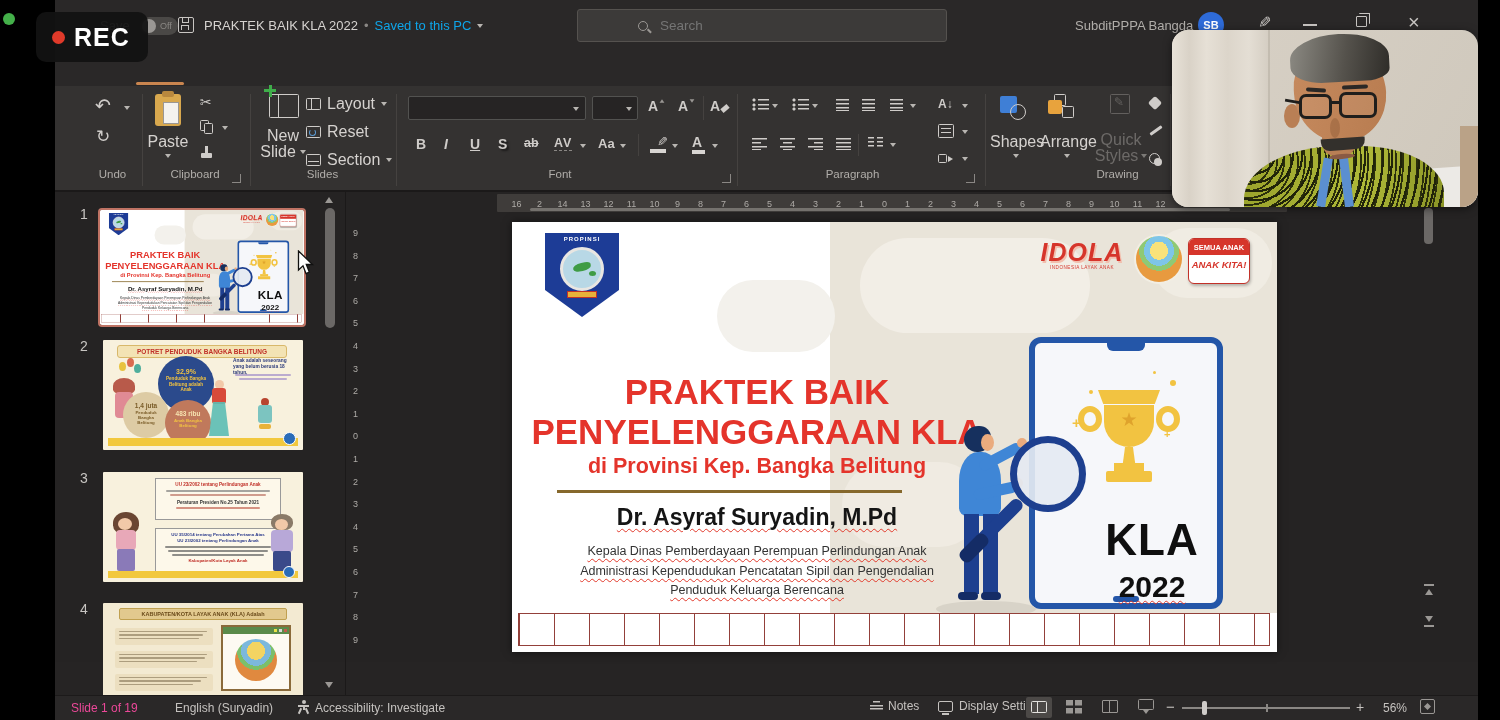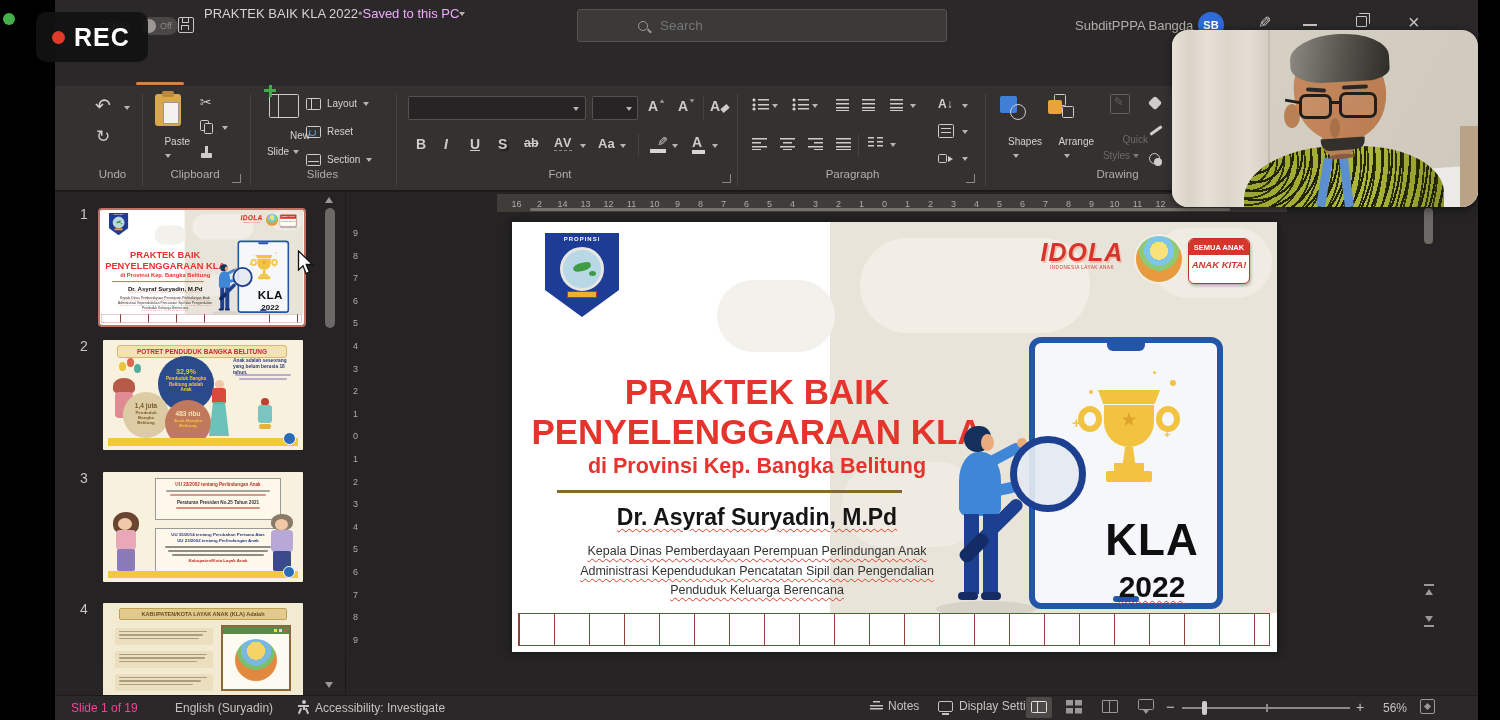--- a/index.html
+++ b/index.html
@@ -8,21 +8,21 @@
           font-family:"Liberation Sans","DejaVu Sans",sans-serif;color:#d5d2cf}
   .a{position:absolute}
   .f{display:flex;align-items:center}
   .tc{text-align:center}
   .chv{display:inline-block;width:0;height:0;border-left:3.5px solid transparent;border-right:3.5px solid transparent;border-top:4px solid #b8b5b1}
   .tri-up{width:0;height:0;border-left:4.5px solid transparent;border-right:4.5px solid transparent;border-bottom:6px solid #9a9794}
   .tri-dn{width:0;height:0;border-left:4.5px solid transparent;border-right:4.5px solid transparent;border-top:6px solid #9a9794}
   .divv{width:1px;background:#454240}
   .glabel{font-size:11.5px;color:#b0ada9;text-align:center;position:absolute;bottom:6px}
   .launch{position:absolute;width:9px;height:9px;border:1px solid #8a8784;border-top:none;border-left:none}
-  .btxt{font-size:10px;color:#d5d2cf;text-align:right;line-height:15px}
+  .btxt{font-size:16px;color:#d5d2cf;text-align:center;line-height:15px}
   .combo{background:#262424;border:1px solid #525250;border-radius:2px;position:absolute}
   .fbtn{font-size:14px;color:#cfccc9;font-weight:bold}
   .bars{width:15px;height:13px;background-image:linear-gradient(#cfccc9,#cfccc9),linear-gradient(#cfccc9,#cfccc9),linear-gradient(#cfccc9,#cfccc9),linear-gradient(#cfccc9,#cfccc9);background-size:15px 1.5px,9px 1.5px,15px 1.5px,9px 1.5px;background-repeat:no-repeat}
   .bars-l{background-position:0 1px,0 4.8px,0 8.6px,0 12.4px}
   .bars-c{background-position:0 1px,50% 4.8px,0 8.6px,50% 12.4px}
   .bars-r{background-position:0 1px,100% 4.8px,0 8.6px,100% 12.4px}
   .bars-j{background-size:15px 1.5px,15px 1.5px,15px 1.5px,15px 1.5px;background-position:0 1px,0 4.8px,0 8.6px,0 12.4px}
   .ic-list{width:17px;height:13px;background-image:radial-gradient(circle,#cfccc9 1.3px,transparent 1.8px),radial-gradient(circle,#cfccc9 1.3px,transparent 1.8px),radial-gradient(circle,#cfccc9 1.3px,transparent 1.8px),linear-gradient(#cfccc9,#cfccc9),linear-gradient(#cfccc9,#cfccc9),linear-gradient(#cfccc9,#cfccc9);background-size:4px 4px,4px 4px,4px 4px,11px 1.5px,11px 1.5px,11px 1.5px;background-position:0 0,0 4.5px,0 9px,6px 1px,6px 5.5px,6px 10px;background-repeat:no-repeat}
   .boxic{border:1.2px solid #cfccc9;border-radius:1.5px}
   .hrn{width:23px;text-align:center;font-size:9px;color:#aeaba7;flex:0 0 23px}
@@ -44,24 +44,24 @@
   <div class="a" style="left:55px;top:0;width:1423px;height:52px;background:#2a2828"></div>
   <div class="a" style="left:100px;top:18px;font-size:13px;color:#c8c5c2">Save</div>
   <div class="a" style="left:140px;top:17px;width:38px;height:18px;background:#4a4846;border-radius:9px">
     <span class="a" style="left:2px;top:2px;width:14px;height:14px;border-radius:50%;background:#9a9794"></span>
     <span class="a" style="left:20px;top:4px;font-size:9px;color:#8a8784">Off</span>
   </div>
   <div class="a" style="left:178px;top:17px;width:16px;height:16px;border:1.6px solid #c8c5c2;border-radius:2px">
     <span class="a" style="left:3px;top:0;width:7px;height:5px;border:1.3px solid #c8c5c2;border-top:none"></span>
     <span class="a" style="left:2px;top:7px;width:8px;height:5px;border:1.3px solid #c8c5c2;border-bottom:none"></span>
   </div>
-  <div class="a f" style="left:204px;top:6px;font-size:13px;color:#d5d2cf;gap:0">
+  <div class="a f" style="left:204px;top:18px;font-size:13px;color:#d5d2cf;gap:6px">
     <span>PRAKTEK BAIK KLA 2022</span>
     <span style="color:#8a8784">•</span>
-    <span style="color:#f0abfc">Saved to this PC</span>
+    <span style="color:#0ea5e9">Saved to this PC</span>
     <span class="chv"></span>
   </div>
   <div class="a f" style="left:577px;top:9px;width:370px;height:33px;background:#3c3a39;border:1px solid #55524f;border-radius:3px;padding-left:60px;gap:10px">
     <span class="mag"></span>
     <input style="background: transparent; border: none; outline: none; color: rgb(207, 204, 201); font-size: 13.5px; font-family: inherit; width: 220px;" placeholder="Search">
   </div>
   <div class="a" style="left:1075px;top:18px;font-size:13px;color:#b0ada9">SubditPPPA Bangda</div>
   <div class="a f tc" style="left:1198px;top:12px;width:26px;height:26px;border-radius:50%;background:#2e6bd8;justify-content:center">
     <span style="font-size:11px;color:#fff;font-weight:bold">SB</span>
   </div>

